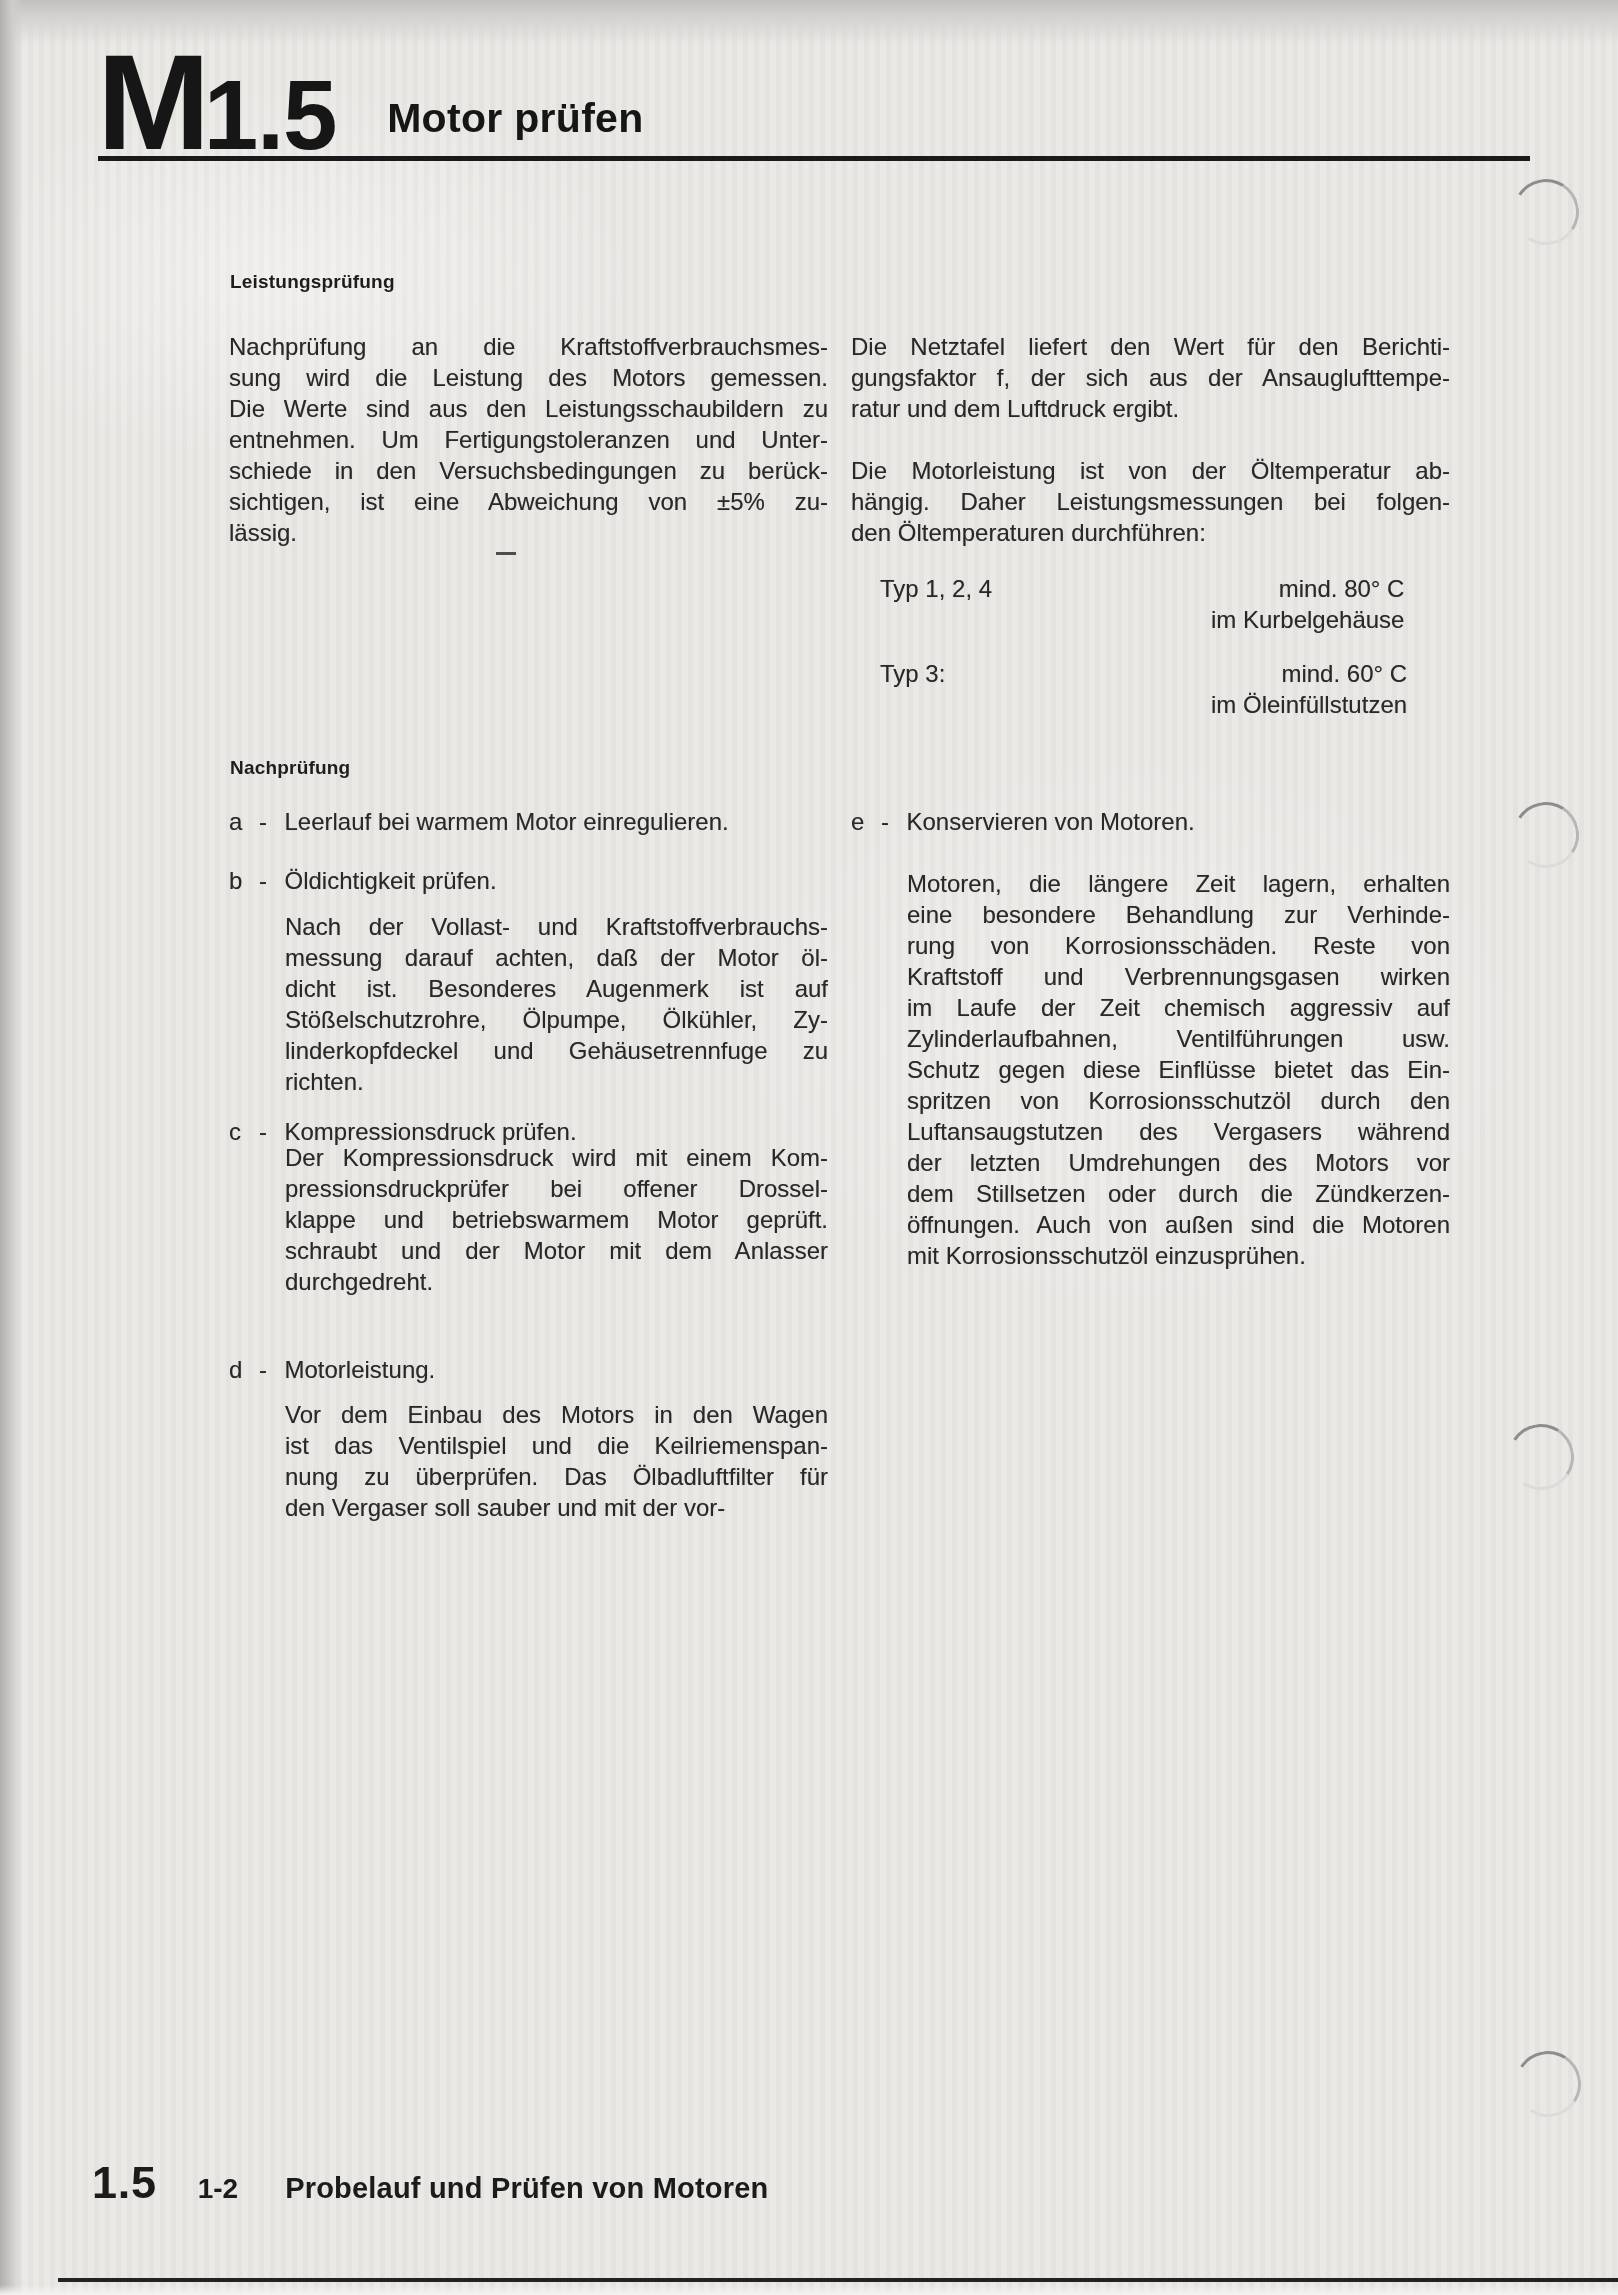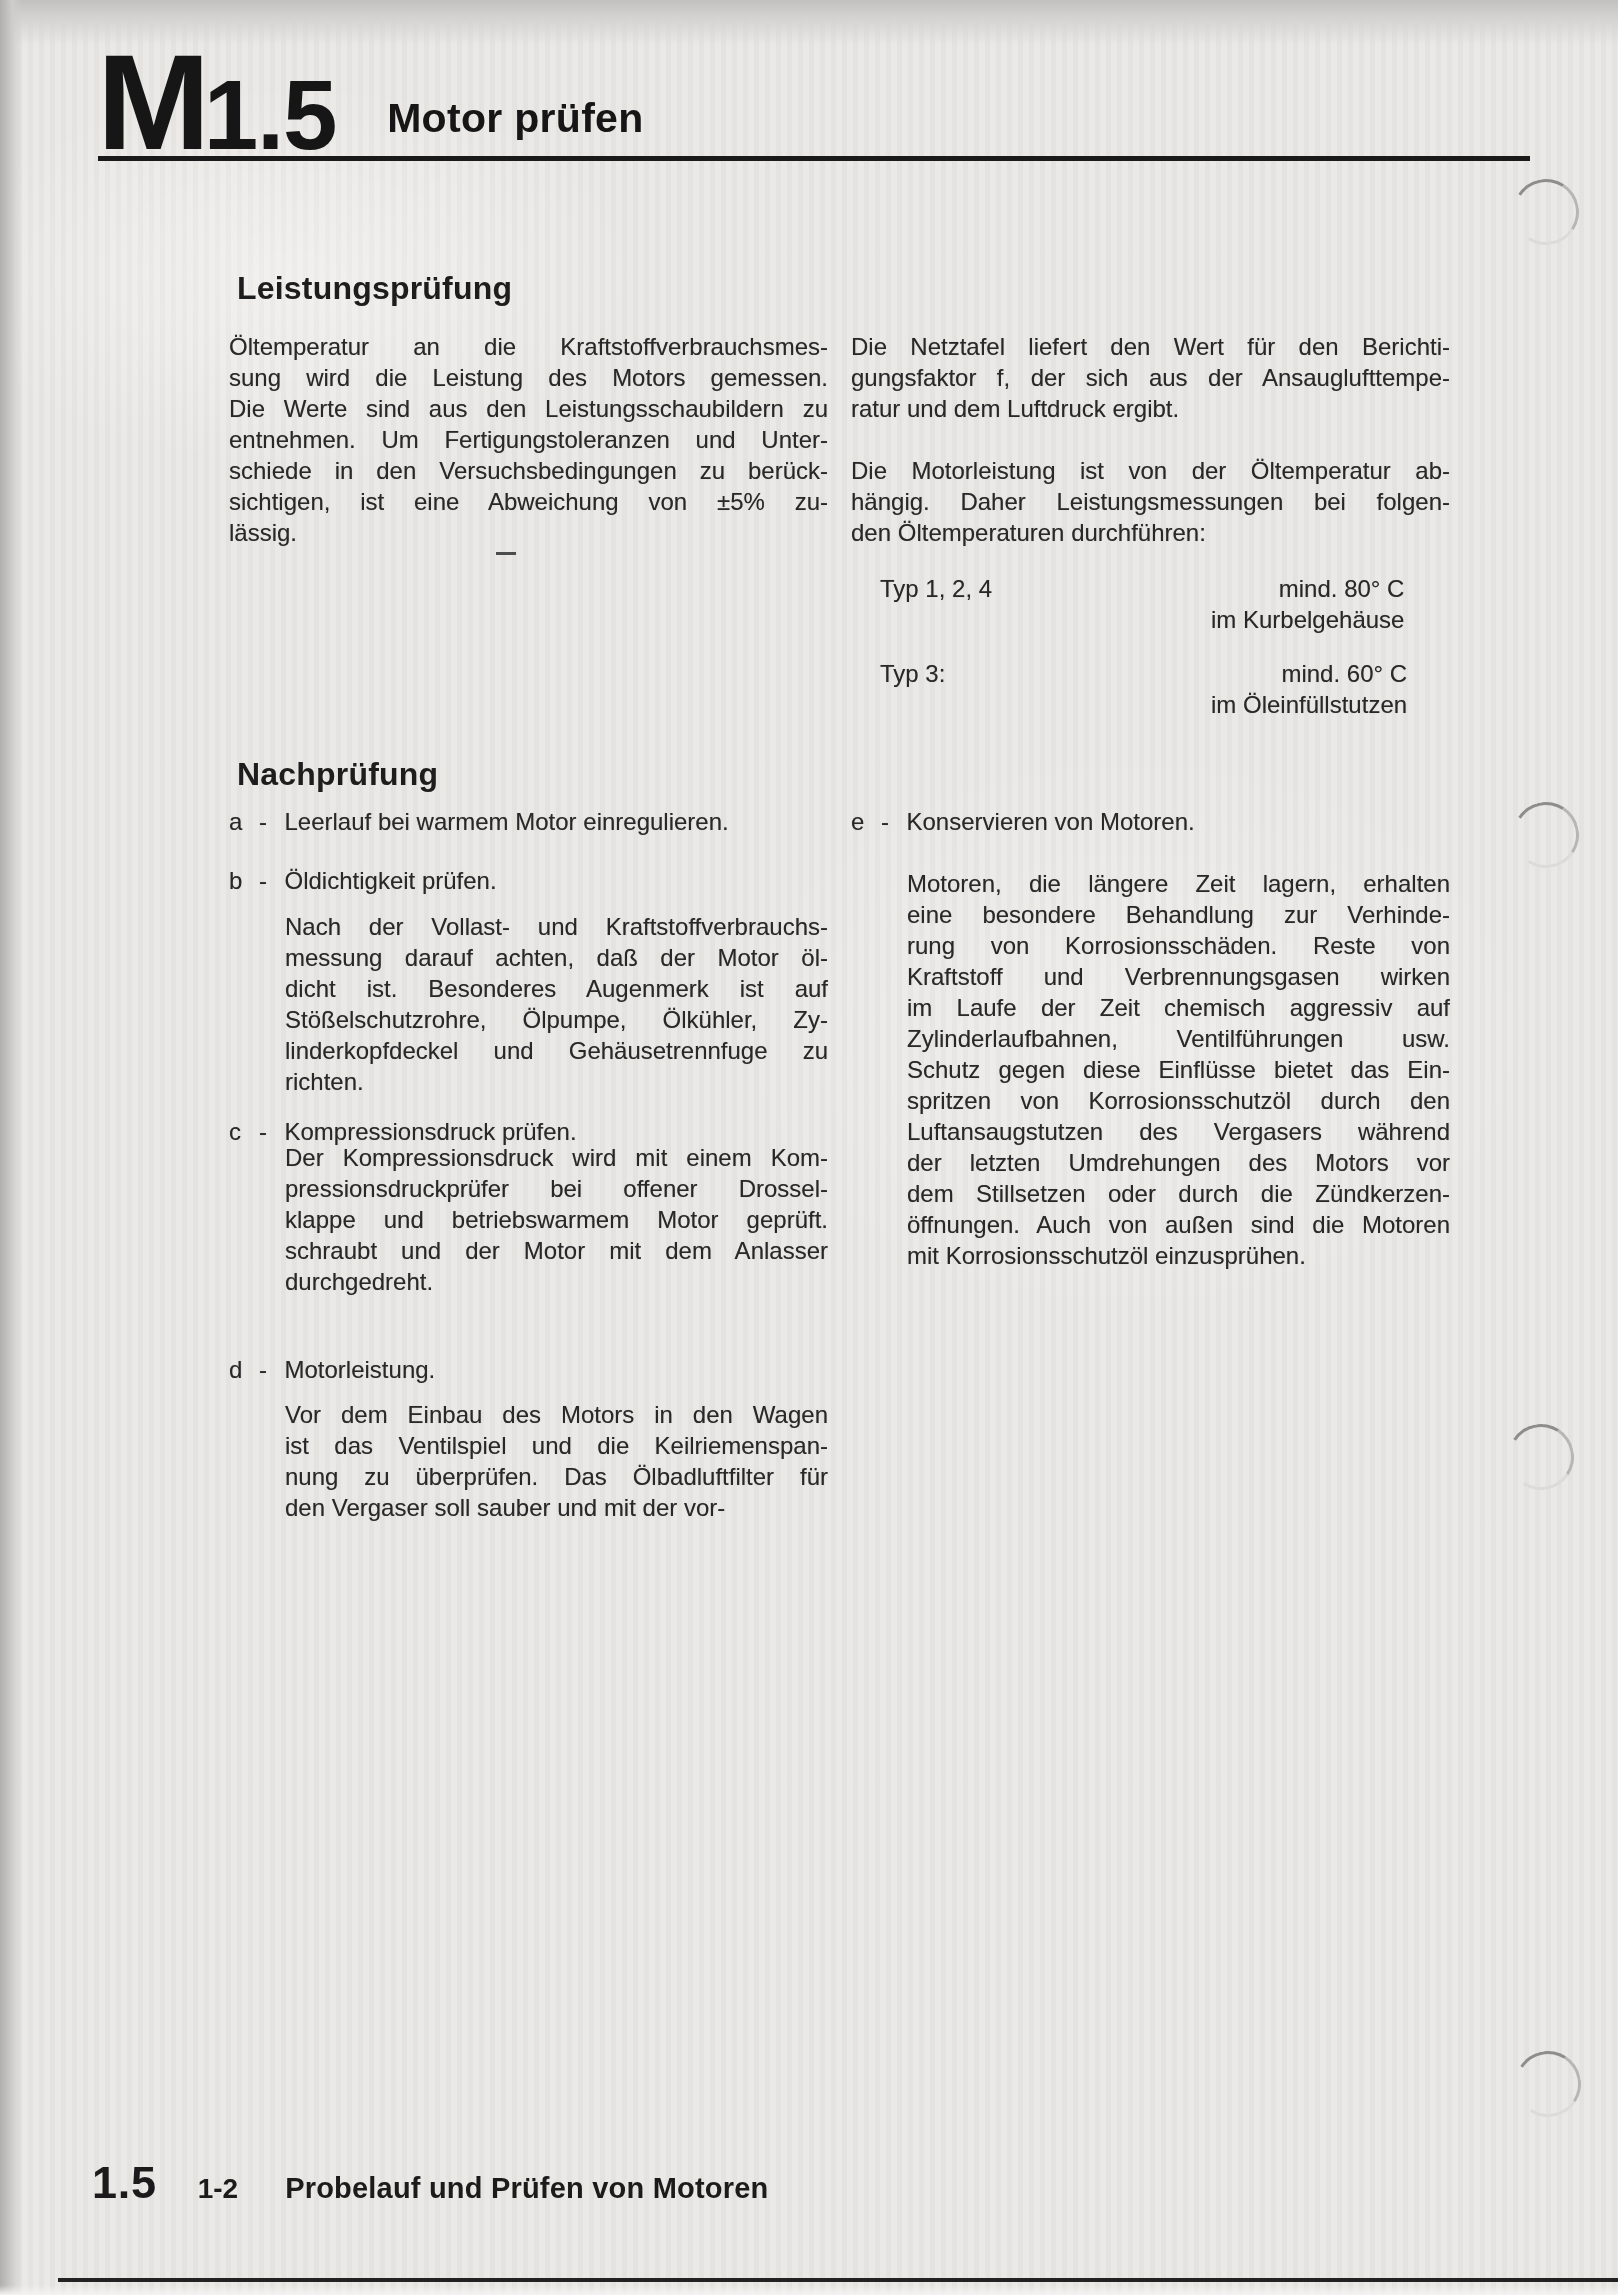--- a/index.html
+++ b/index.html
@@ -34,22 +34,22 @@
     color:#161616;
   }
   .code-main { font-size:136px; font-weight:700; line-height:1; letter-spacing:-3.9px; }
   .code-sub  { font-size:98px; font-weight:700; line-height:1; margin-left:-2.6px; letter-spacing:-1.3px; }
   .hd-title  { font-size:41px; font-weight:700; margin-left:51px; position:relative; top:-17px; letter-spacing:0.3px; }
   .rule { position:absolute; background:#1a1a1a; }
   .header-rule { left:98px; top:156px; width:1432px; height:4.6px; }
   .footer-rule { left:58px; top:2278px; width:1561px; height:3.9px; background:#222; }
 
   .shead {
-    position:absolute; margin:8px;
-    font-size:32px; font-weight:700; color:#1d1d1d;
+    position:absolute; margin:1px;
+    font-size:19px; font-weight:700; color:#1d1d1d;
     line-height:31px; letter-spacing:0.2px;
   }
   .para { position:absolute; font-size:24px; line-height:31px; }
   .tline { line-height:31px; }
   .j .tline { text-align:justify; text-align-last:justify; }
   .j .tline:last-child { text-align-last:left; }
   .plain .tline { text-align:right; }
   .blur { text-shadow:0 0 0.7px rgba(40,40,40,0.35); }
 
   .trow { position:absolute; display:flex; font-size:24px; }
@@ -90,21 +90,21 @@
   <div class="header">
     <span class="code-main">M</span>
     <span class="code-sub">1.5</span>
     <span class="hd-title">Motor prüfen</span>
   </div>
   <div class="rule header-rule"></div>
 
   <h2 class="shead" style="left:229px; top:265px;">Leistungsprüfung</h2>
 
   <div class="para j blur" style="left:229px; top:331px; width:599px;">
-      <div class="tline">Öltemperatur an die Kraftstoffverbrauchsmes-</div>
+      <div class="tline">Nachprüfung an die Kraftstoffverbrauchsmes-</div>
       <div class="tline">sung wird die Leistung des Motors gemessen.</div>
       <div class="tline">Die Werte sind aus den Leistungsschaubildern zu</div>
       <div class="tline">entnehmen. Um Fertigungstoleranzen und Unter-</div>
       <div class="tline">schiede in den Versuchsbedingungen zu berück-</div>
       <div class="tline">sichtigen, ist eine Abweichung von ±5% zu-</div>
       <div class="tline">lässig.</div>
     </div>
 
   <div class="para j blur" style="left:851px; top:331px; width:599px;">
       <div class="tline">Die Netztafel liefert den Wert für den Berichti-</div>

